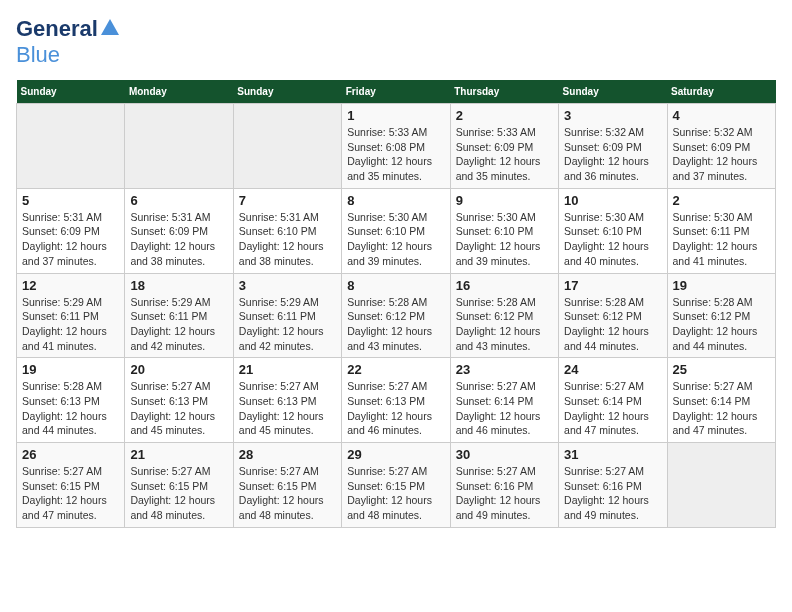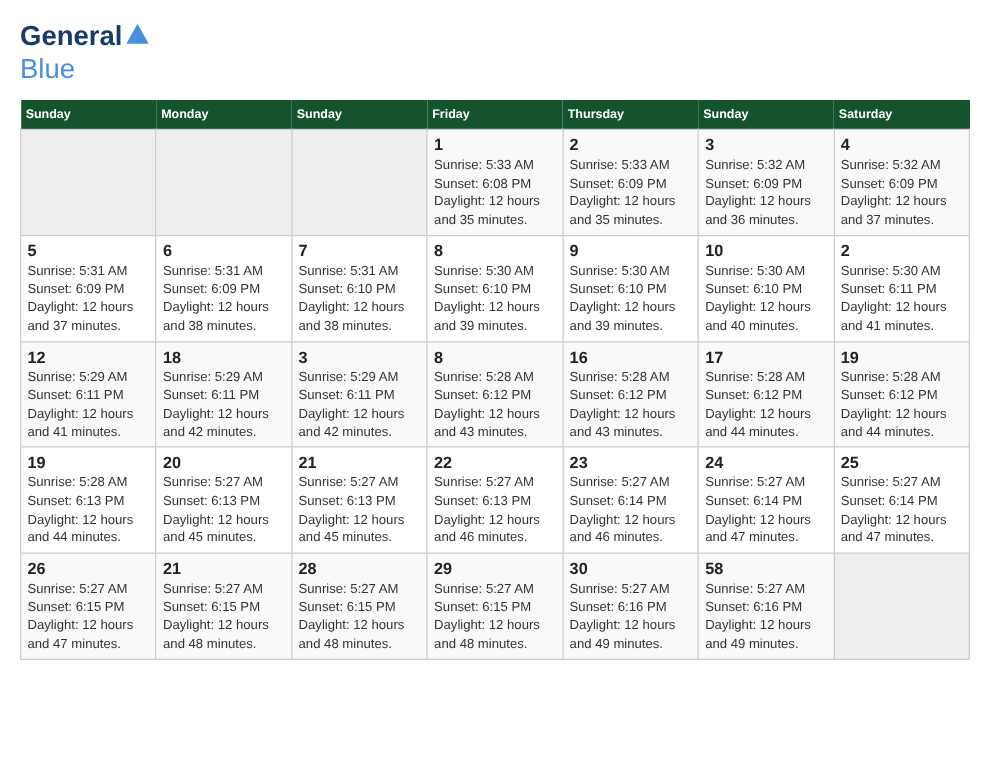--- a/index.html
+++ b/index.html
@@ -329,21 +329,21 @@
 and 48 minutes.</div>
         </td>
         <td>
           <span class="day-num">30</span>
           <div class="day-info" style="white-space: pre-line;">Sunrise: 5:27 AM
 Sunset: 6:16 PM
 Daylight: 12 hours
 and 49 minutes.</div>
         </td>
         <td>
-          <span class="day-num">58</span>
+          <span class="day-num">31</span>
           <div class="day-info" style="white-space: pre-line;">Sunrise: 5:27 AM
 Sunset: 6:16 PM
 Daylight: 12 hours
 and 49 minutes.</div>
         </td>
         <td class="empty-cell"></td>
       </tr>
     </tbody>
 </table>
 

